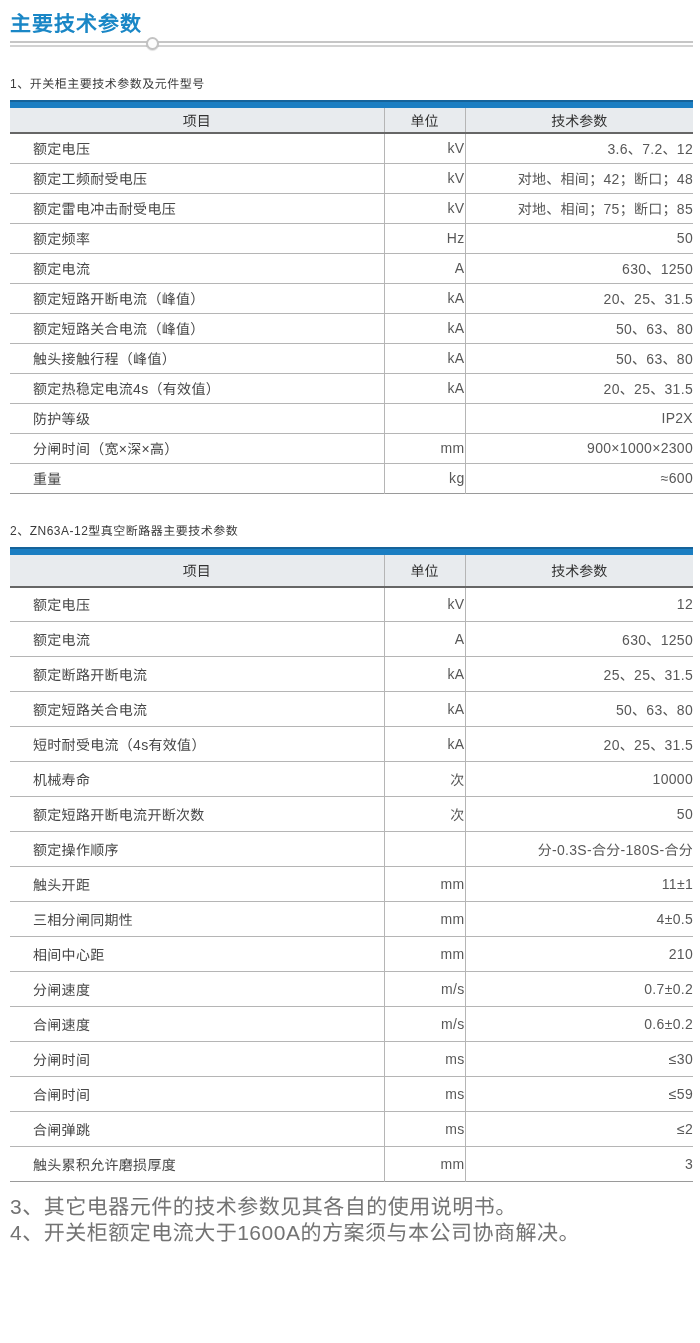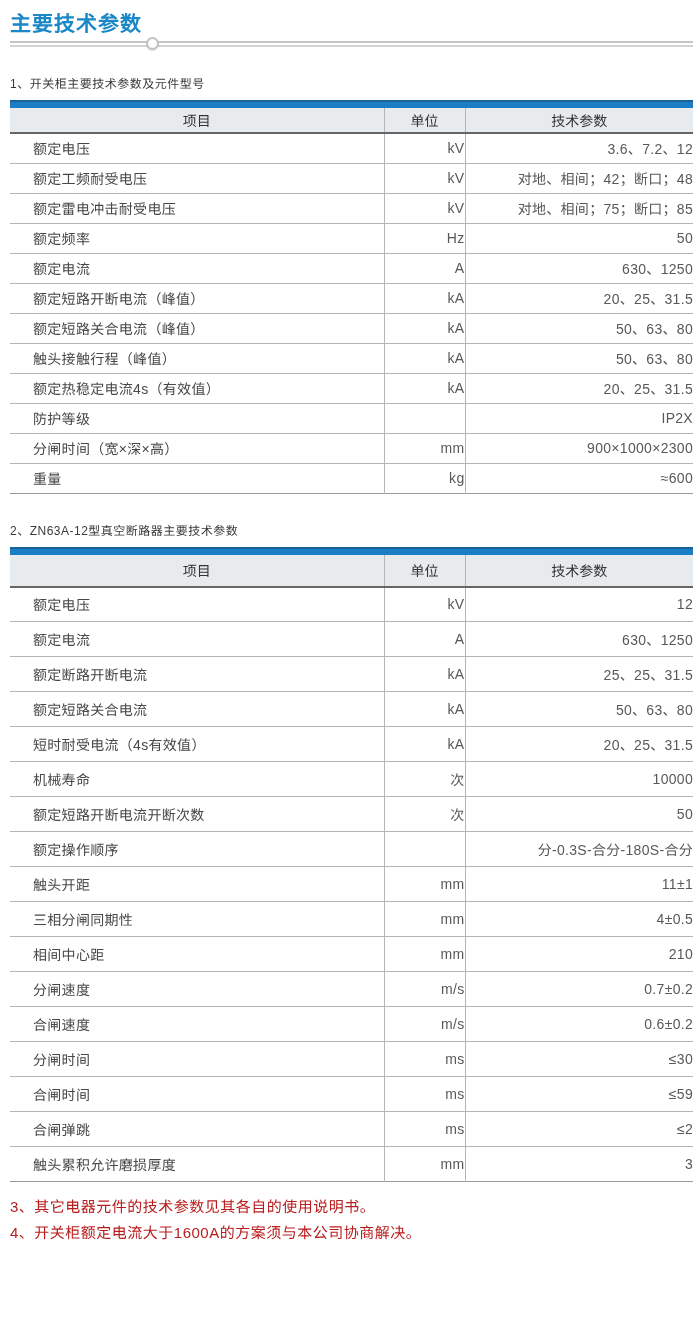--- a/index.html
+++ b/index.html
@@ -60,21 +60,21 @@
     font-size:14px;height:30px;vertical-align:middle;color:var(--ink-soft);
     letter-spacing:.3px;
   }
   .tall tbody td{height:35px;}
   td.c-item{padding-left:23px;text-align:left;color:var(--ink);border-right:1px solid var(--line);}
   td.c-unit{text-align:right;border-right:1px solid var(--line);}
   td.c-value{text-align:right;}
 
   .notes{margin-top:12px;}
   .notes p{
-    font-size:15px;color:#b91c1c;line-height:26px;letter-spacing:.5px;
+    font-size:21px;color:#737373;line-height:26px;letter-spacing:.5px;
   }
 </style>
 </head>
 <body>
 
 <div class="page">
 
   <h1 class="page-title">主要技术参数</h1>
   <div class="rule">
     <span class="knob"></span>

